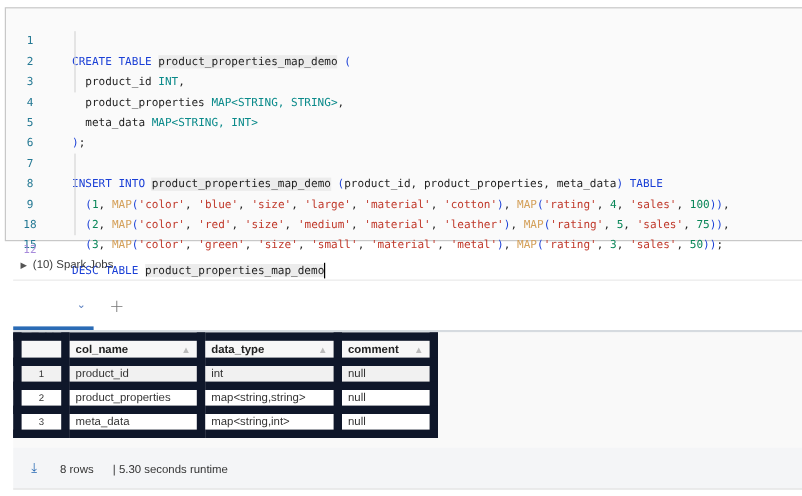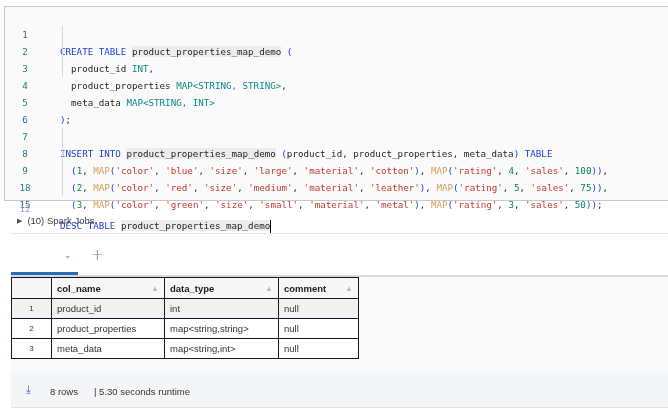--- a/index.html
+++ b/index.html
@@ -36,21 +36,21 @@
   .tab-chev { position: absolute; left: 53px; top: 16px; font-size: 9px; color: #5a7fc0; }
   .tab-plus { position: absolute; left: 80px; top: 12px; font-size: 15px; color: #777; font-weight: 300; }
   .tab-underline { position: absolute; left: 0; top: 38px; width: 67px; height: 3px; background: #2a6bb5; }
   .tabs-border { position: absolute; left: 11px; top: 275px; width: 660px; height: 2px; background: #d6dbe0; }
 
   .grid-area { position: absolute; left: 11px; top: 277px; width: 660px; height: 96px; background: #f9f9f9; }
   table.grid {
     position: absolute; left: 11px; top: 277px; border-collapse: collapse;
     font-family: "Liberation Sans", sans-serif; font-size: 9.5px; color: #333;
   }
-  table.grid th, table.grid td { border: 1px solid #0f172a; height: 20px; padding: 0 5px; text-align: left; }
+  table.grid th, table.grid td { border: 7px solid #0f172a; height: 20px; padding: 0 5px; text-align: left; }
   table.grid th { font-weight: bold; color: #222; background: #f7f7f7; height: 21px; }
   table.grid td.rn { text-align: center; font-size: 8px; width: 40px; }
   table.grid th.rn { width: 40px; }
   .sort { float: right; color: #bbb; font-size: 8px; margin-top: 1px; }
   tr.row { background: #fff; }
   tr.row.hover { background: #f1f1f1; }
 
   .footer { position: absolute; left: 11px; top: 373px; width: 660px; height: 35px; background: #f4f5f7; border-bottom: 1px solid #e2e2e2; }
   .dl-icon { position: absolute; left: 15px; top: 10px; font-size: 11px; color: #2a6bb5; }
   .rows { position: absolute; left: 39px; top: 13px; font-family: "Liberation Sans", sans-serif; font-size: 9.5px; color: #333; }

